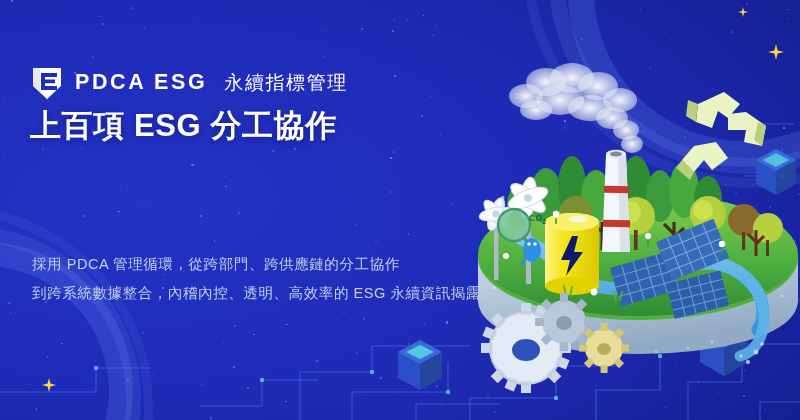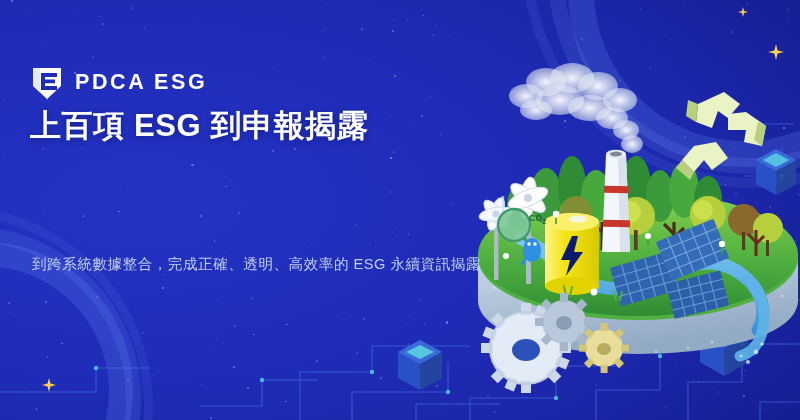--- a/index.html
+++ b/index.html
@@ -686,24 +686,26 @@
       <svg width="30" height="34" viewBox="0 0 30 34">
         <path d="M1 2 L29 2 L29 20 L15 33 L1 20 Z" fill="#ffffff"></path>
         <path d="M15 33 L1 20 L1 2 L8 2 L8 26 Z" fill="#cfd8ea" opacity=".55"></path>
         <g fill="#1f2cb8">
           <path d="M9 7 L25 7 L25 11 L13 11 L13 13.6 L23 13.6 L23 17.2 L13 17.2 L13 20 L25 20 L25 24 L9 24 Z"></path>
         </g>
       </svg>
     </span>
     <span class="brand">
       <span class="brand-en">PDCA ESG</span>
+      <span class="brand-zh">永續指標管理</span>
     </span>
   </div>
 
   <div class="headline">
-    <div class="hl">上百項 ESG 到申報揭露</div>
+    <div class="hl">上百項 ESG 分工協作</div>
   </div>
 
   <div class="subtitle">
-    <div class="sub">到跨系統數據整合，完成正確、透明、高效率的 ESG 永續資訊揭露</div>
+    <div class="sub">採用 PDCA 管理循環，從跨部門、跨供應鏈的分工協作</div>
+    <div class="sub">到跨系統數據整合，內稽內控、透明、高效率的 ESG 永續資訊揭露</div>
   </div>
 
 </div>
 
 </body></html>

